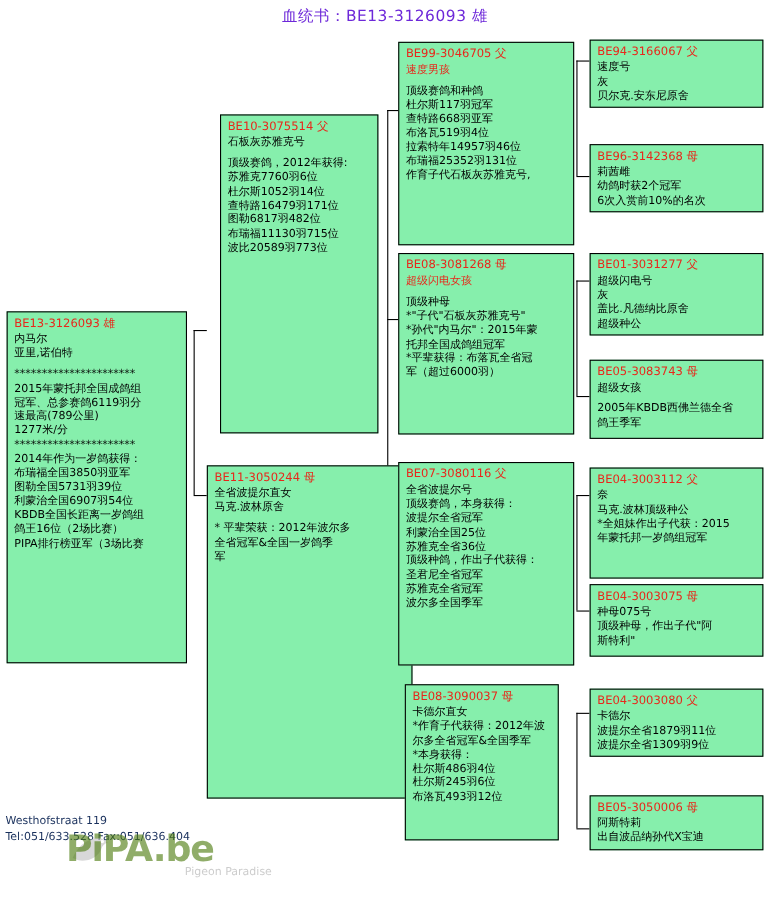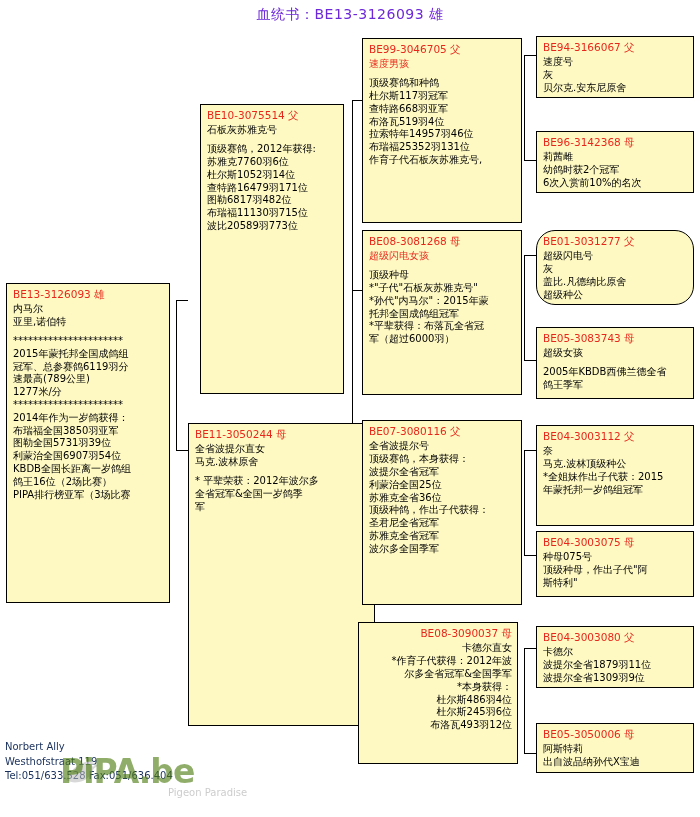--- a/index.html
+++ b/index.html
@@ -11,21 +11,21 @@
     overflow:hidden;
     color:#000;
   }
   .title{
     position:absolute;left:0;top:6px;width:700px;text-align:center;
     font-size:14px;color:#6d28d9;letter-spacing:0.5px;
   }
   .box{
     position:absolute;
     border:1px solid #000;
-    background:#fef9c3;
+    background:#86efac;
     box-sizing:border-box;
     padding:4px 5px 4px 6px;
     line-height:1.28;
     overflow:hidden;
   }
   .hdr{font-size:10.5px;margin-bottom:2px;white-space:nowrap;}
   .ln{font-size:10px;white-space:nowrap;}
   .sp{height:6px;line-height:6px;font-size:6px;}
   .red{color:#e8271b;}
   .blk{color:#000;}
@@ -154,21 +154,21 @@
   <div class="ln blk">顶级赛鸽，本身获得：</div>
   <div class="ln blk">波提尔全省冠军</div>
   <div class="ln blk">利蒙治全国25位</div>
   <div class="ln blk">苏雅克全省36位</div>
   <div class="ln blk">顶级种鸽，作出子代获得：</div>
   <div class="ln blk">圣君尼全省冠军</div>
   <div class="ln blk">苏雅克全省冠军</div>
   <div class="ln blk">波尔多全国季军</div>
 </div>
 
-<div class="box" style="left:358px;top:622px;width:160px;height:142px;text-align:right;">
+<div class="box" style="left:368px;top:622px;width:140px;height:142px;">
   <div class="hdr red">BE08-3090037 母</div>
   <div class="ln blk">卡德尔直女</div>
   <div class="ln blk">*作育子代获得：2012年波</div>
   <div class="ln blk">尔多全省冠军&amp;全国季军</div>
   <div class="ln blk">*本身获得：</div>
   <div class="ln blk">杜尔斯486羽4位</div>
   <div class="ln blk">杜尔斯245羽6位</div>
   <div class="ln blk">布洛瓦493羽12位</div>
 </div>
 
@@ -179,21 +179,21 @@
   <div class="ln blk">贝尔克.安东尼原舍</div>
 </div>
 
 <div class="box" style="left:536px;top:131px;width:158px;height:62px;">
   <div class="hdr red">BE96-3142368 母</div>
   <div class="ln blk">莉茜雌</div>
   <div class="ln blk">幼鸽时获2个冠军</div>
   <div class="ln blk">6次入赏前10%的名次</div>
 </div>
 
-<div class="box" style="left:536px;top:230px;width:158px;height:75px;border-radius:19px;">
+<div class="box" style="left:536px;top:230px;width:158px;height:75px;">
   <div class="hdr red">BE01-3031277 父</div>
   <div class="ln blk">超级闪电号</div>
   <div class="ln blk">灰</div>
   <div class="ln blk">盖比.凡德纳比原舍</div>
   <div class="ln blk">超级种公</div>
 </div>
 
 <div class="box" style="left:536px;top:327px;width:158px;height:72px;">
   <div class="hdr red">BE05-3083743 母</div>
   <div class="ln blk">超级女孩</div>
@@ -224,21 +224,20 @@
   <div class="ln blk">波提尔全省1309羽9位</div>
 </div>
 
 <div class="box" style="left:536px;top:723px;width:158px;height:50px;">
   <div class="hdr red">BE05-3050006 母</div>
   <div class="ln blk">阿斯特莉</div>
   <div class="ln blk">出自波品纳孙代X宝迪</div>
 </div>
 
 <div class="footer">
-  <div>Norbert Ally</div>
   <div>Westhofstraat 119</div>
   <div>Tel:051/633.528  Fax:051/636.404</div>
 </div>
 
 <div class="wm">
   <svg class="wmbird" viewBox="0 0 44 40">
     <path d="M6 26c4-10 12-16 20-18 5-1 9 1 12 4-3 1-5 3-6 6-2 5-7 9-13 10-5 1-9 0-13-2z" fill="#b9b9b9"></path>
     <circle cx="33" cy="11" r="1.6" fill="#ffffff"></circle>
   </svg>
   <div class="wmtext">PiPA.be</div>

